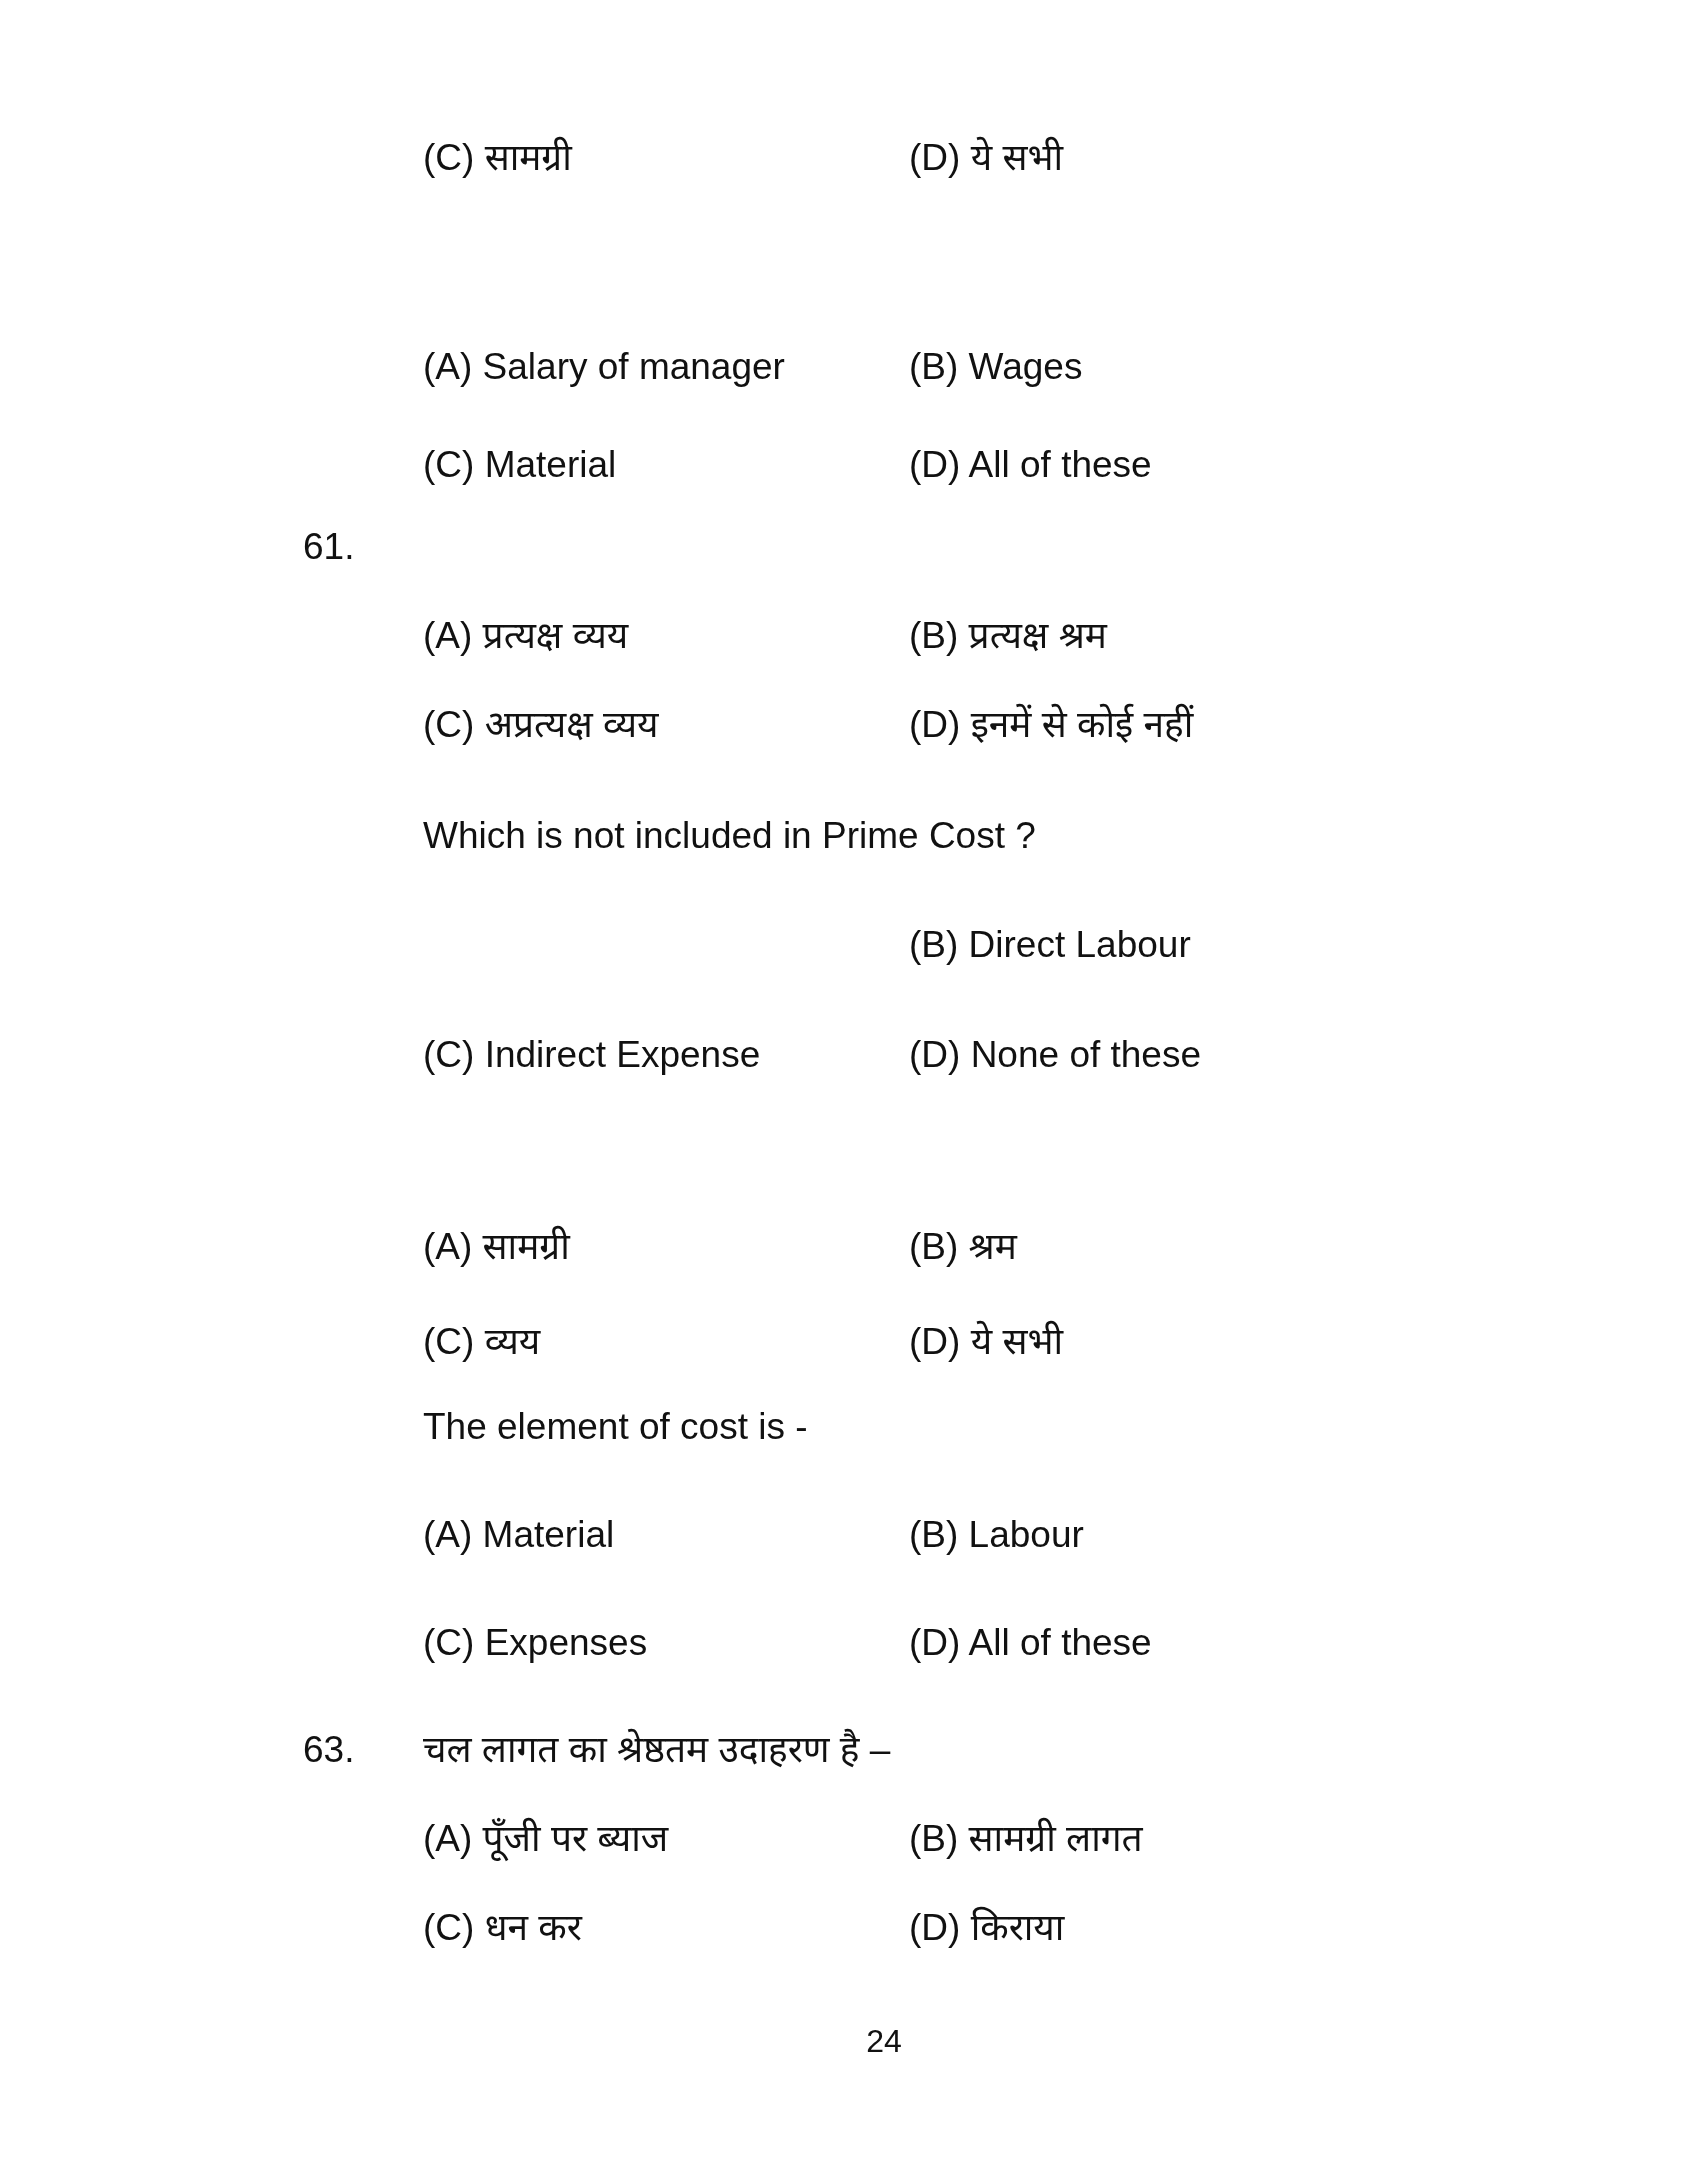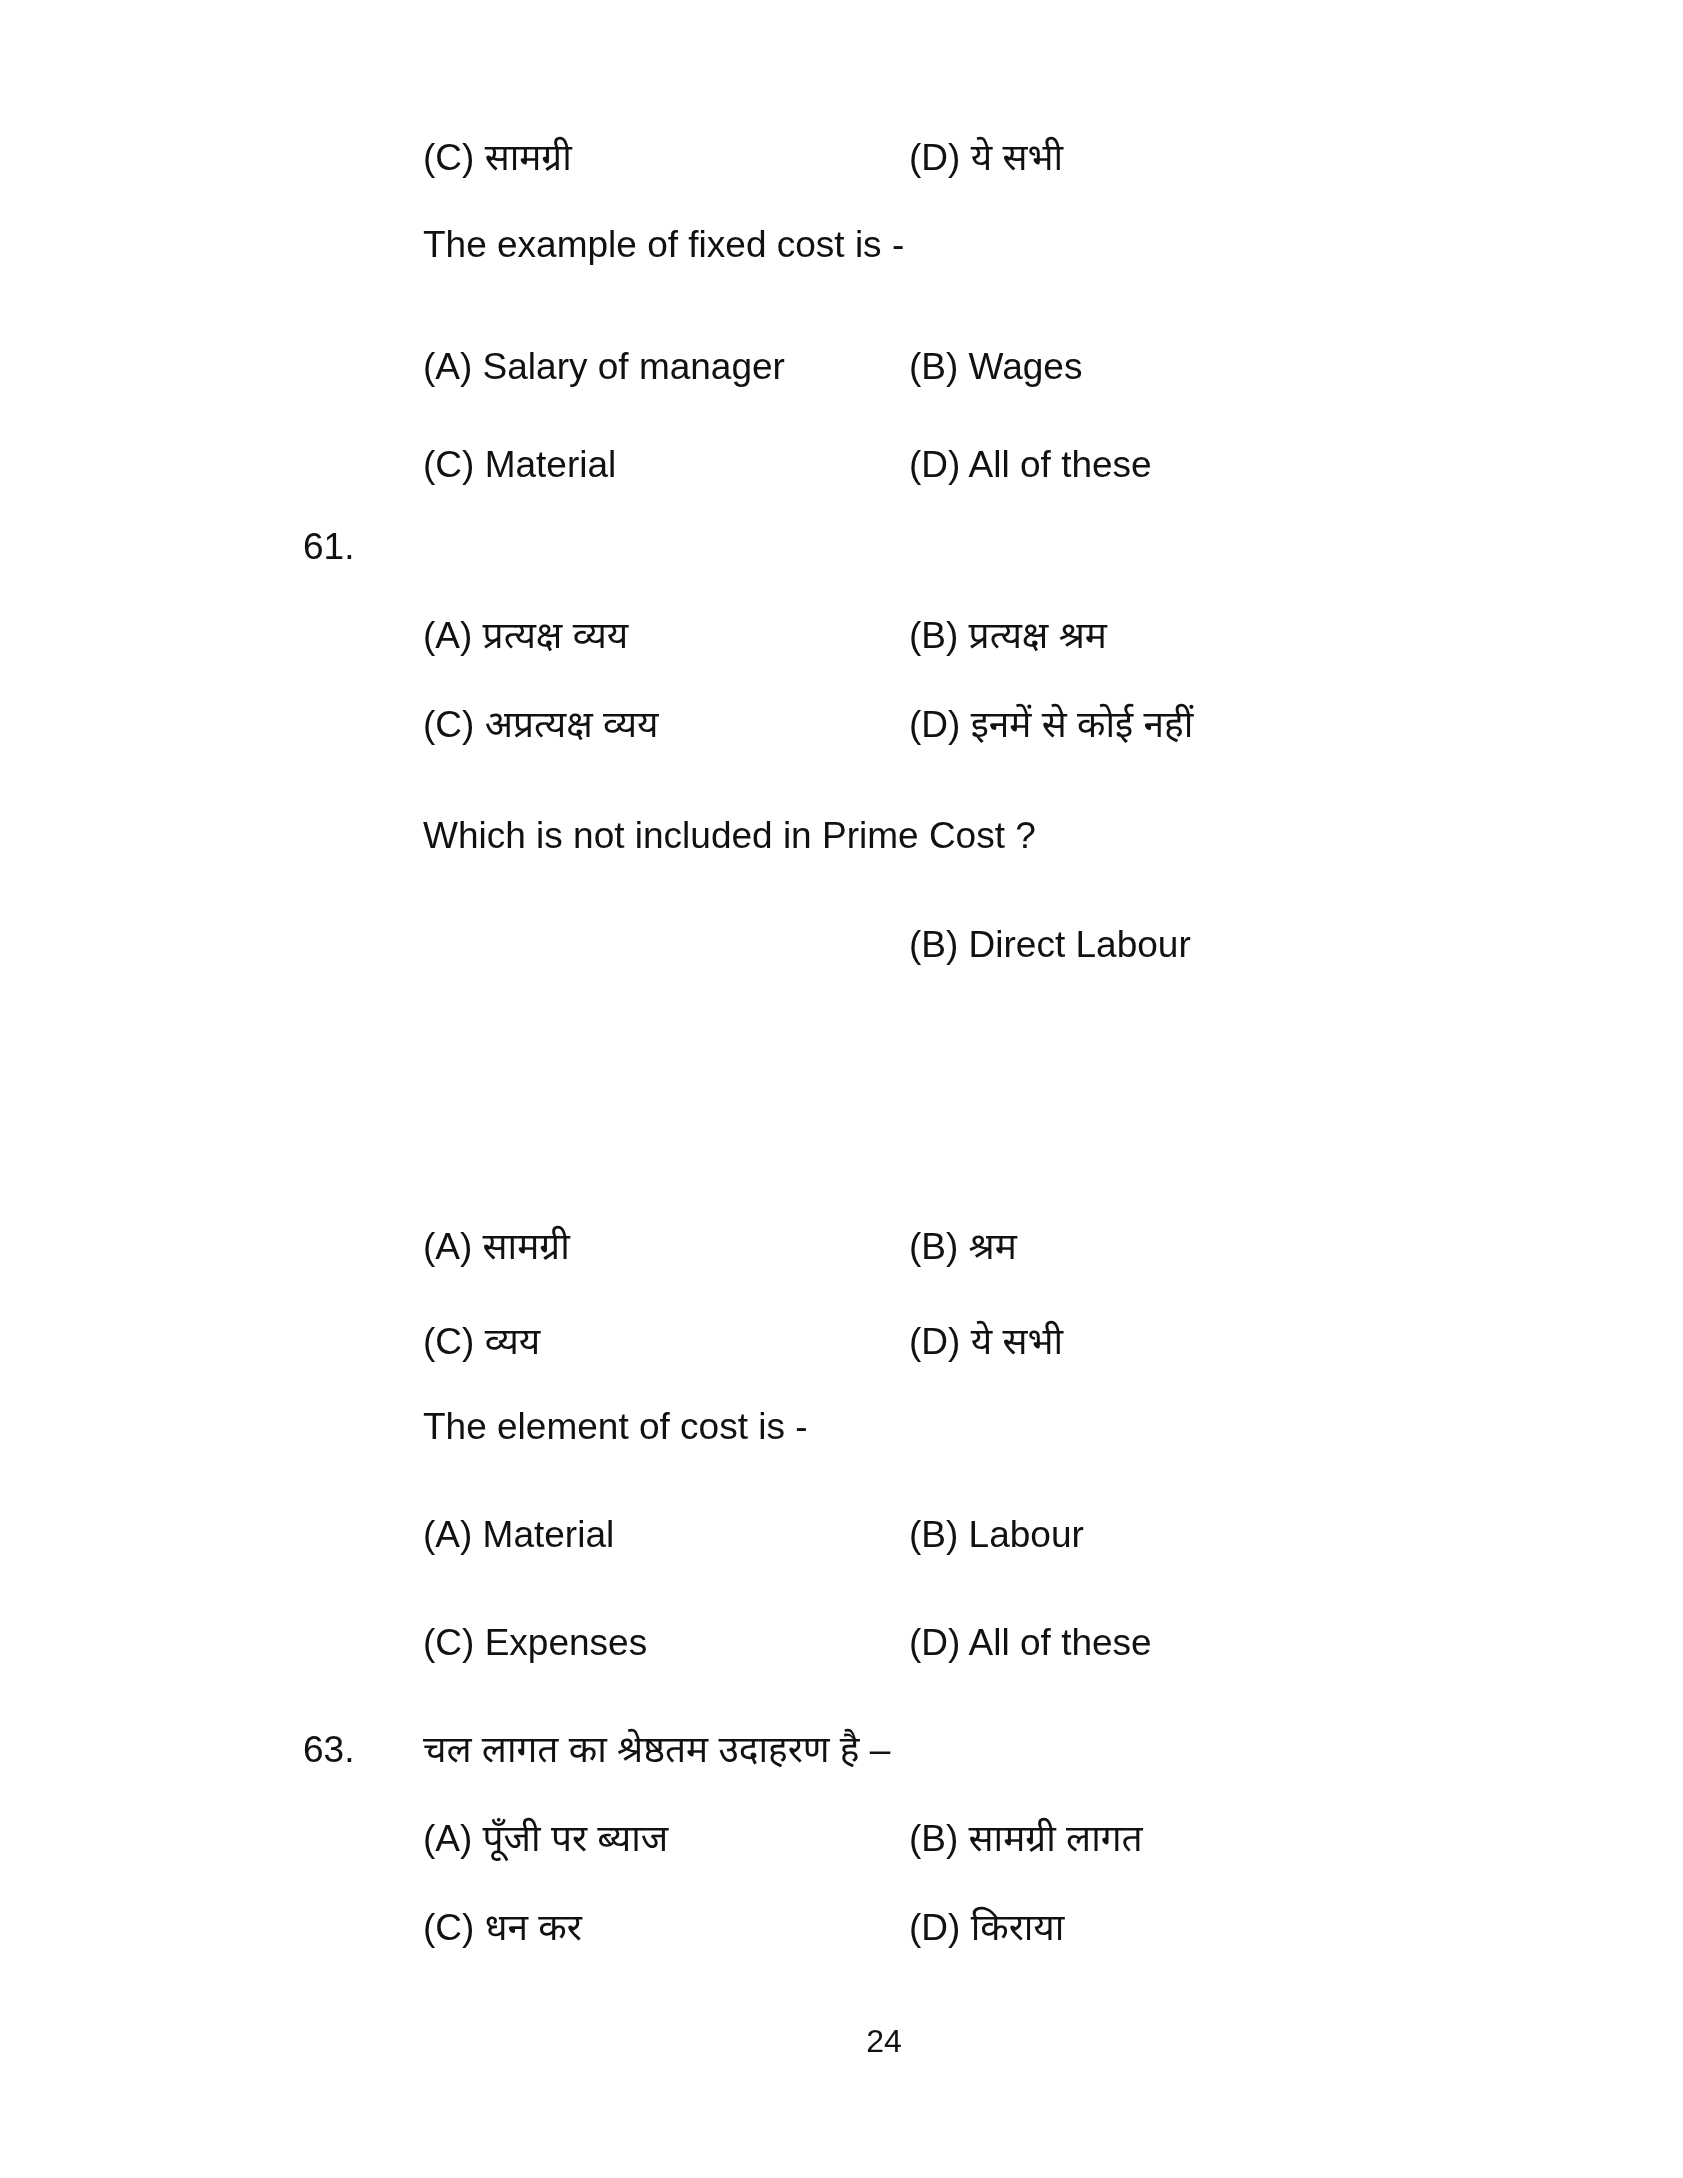--- a/index.html
+++ b/index.html
@@ -57,23 +57,20 @@
 </head>
 <body>
 
 <div class="page">
 
   <div class="row" style="top:123px">
     <span class="opt-left">(C) सामग्री</span>
     <span class="opt-right">(D) ये सभी</span>
   </div>
 
-  <div class="row" style="top:210px">
-    <span class="qtext">The example of fixed cost is -</span>
-  </div>
 
   <div class="row" style="top:332px">
     <span class="opt-left">(A) Salary of manager</span>
     <span class="opt-right">(B) Wages</span>
   </div>
 
   <div class="row" style="top:430px">
     <span class="opt-left">(C) Material</span>
     <span class="opt-right">(D) All of these</span>
   </div>
@@ -93,20 +90,24 @@
   </div>
 
   <div class="row" style="top:801px">
     <span class="qtext">Which is not included in Prime Cost ?</span>
   </div>
 
   <div class="row" style="top:910px">
     <span class="opt-right">(B) Direct Labour</span>
   </div>
 
+  <div class="row" style="top:1020px">
+    <span class="opt-left">(C) Indirect Expense</span>
+    <span class="opt-right">(D) None of these</span>
+  </div>
 
 
   <div class="row" style="top:1212px">
     <span class="opt-left">(A) सामग्री</span>
     <span class="opt-right">(B) श्रम</span>
   </div>
 
   <div class="row" style="top:1307px">
     <span class="opt-left">(C) व्यय</span>
     <span class="opt-right">(D) ये सभी</span>

